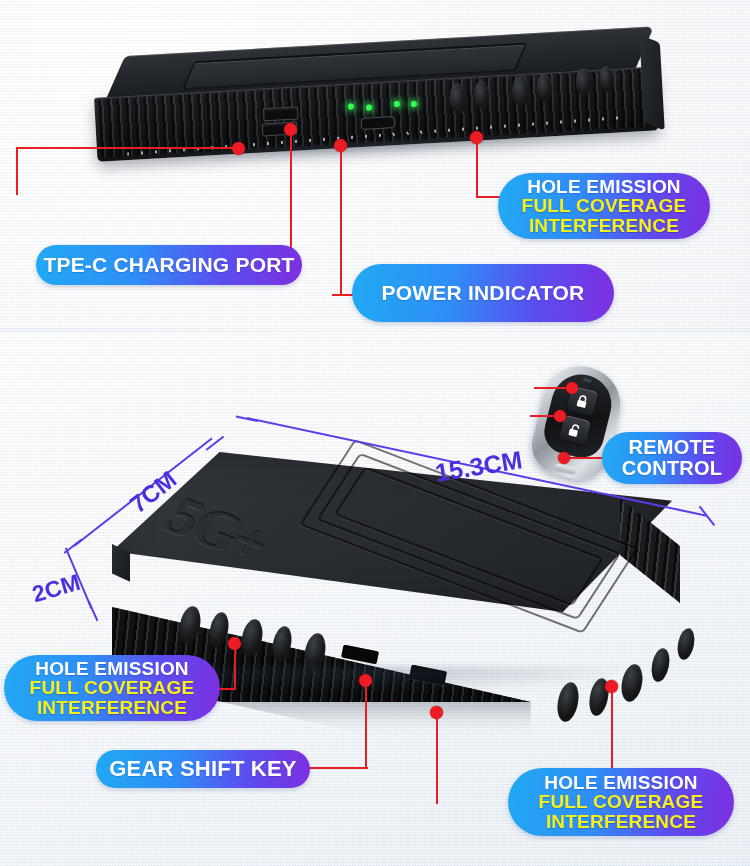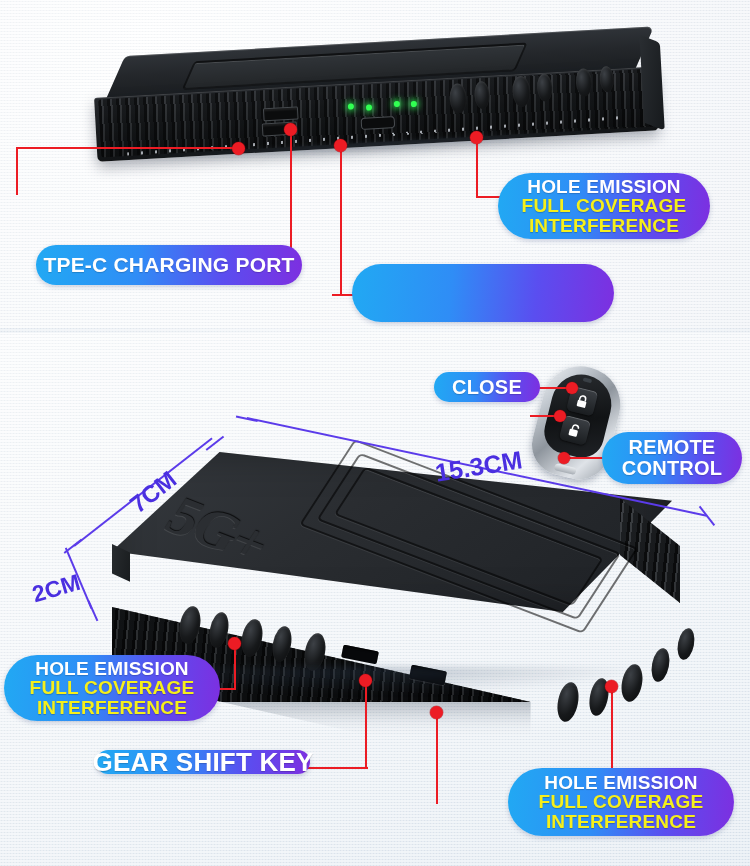--- a/index.html
+++ b/index.html
@@ -284,20 +284,21 @@
   <div class="dot" style="left:470px;top:131px;width:13px;height:13px;"></div>
   <div class="lead v" style="left:476px;top:137px;height:60px;"></div>
   <div class="lead h" style="left:476px;top:196px;width:28px;"></div>
 
 
   <div class="pill" style="left:36px;top:245px;width:266px;height:40px;font-size:21px;">
     <span class="ln">TPE-C  CHARGING PORT</span>
   </div>
 
   <div class="pill" style="left:352px;top:264px;width:262px;height:58px;font-size:21px;">
+    <span class="ln">POWER INDICATOR</span>
   </div>
 
   <div class="pill" style="left:498px;top:173px;width:212px;height:66px;font-size:19px;">
     <span class="ln">HOLE EMISSION</span>
     <span class="ln yellow">FULL COVERAGE</span>
     <span class="ln yellow">INTERFERENCE</span>
   </div>
 
   <div class="dev-main">
     <div class="dm-top"></div>
@@ -374,23 +375,20 @@
 
   <div class="dot" style="left:566px;top:382px;width:12px;height:12px;"></div>
   <div class="lead h" style="left:534px;top:387px;width:36px;"></div>
 
   <div class="dot" style="left:554px;top:410px;width:12px;height:12px;"></div>
   <div class="lead h" style="left:530px;top:415px;width:28px;"></div>
 
   <div class="dot" style="left:558px;top:452px;width:12px;height:12px;"></div>
   <div class="lead h" style="left:566px;top:457px;width:38px;"></div>
 
-  <div class="pill" style="left:434px;top:372px;width:106px;height:30px;font-size:20px;">
-    <span class="ln">CLOSE</span>
-  </div>
 
 
   <div class="pill" style="left:602px;top:432px;width:140px;height:52px;font-size:20px;">
     <span class="ln">REMOTE</span>
     <span class="ln">CONTROL</span>
   </div>
 
   <div class="dot" style="left:228px;top:637px;width:13px;height:13px;"></div>
   <div class="lead v" style="left:234px;top:643px;height:46px;"></div>
   <div class="lead h" style="left:214px;top:688px;width:22px;"></div>
@@ -404,21 +402,21 @@
 
   <div class="dot" style="left:605px;top:680px;width:13px;height:13px;"></div>
   <div class="lead v" style="left:611px;top:686px;height:90px;"></div>
 
   <div class="pill" style="left:4px;top:655px;width:216px;height:66px;font-size:19px;">
     <span class="ln">HOLE EMISSION</span>
     <span class="ln yellow">FULL COVERAGE</span>
     <span class="ln yellow">INTERFERENCE</span>
   </div>
 
-  <div class="pill" style="left:96px;top:750px;width:214px;height:24px;font-size:26px;">
+  <div class="pill" style="left:96px;top:750px;width:214px;height:38px;font-size:22px;">
     <span class="ln">GEAR SHIFT KEY</span>
   </div>
 
 
   <div class="pill" style="left:508px;top:768px;width:226px;height:68px;font-size:19px;">
     <span class="ln">HOLE EMISSION</span>
     <span class="ln yellow">FULL COVERAGE</span>
     <span class="ln yellow">INTERFERENCE</span>
   </div>
 

